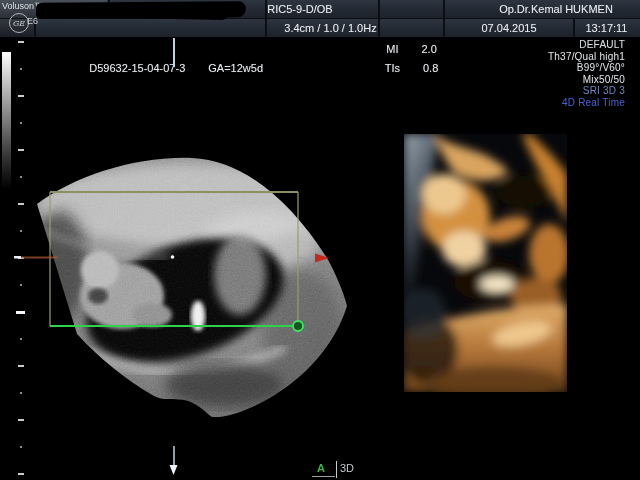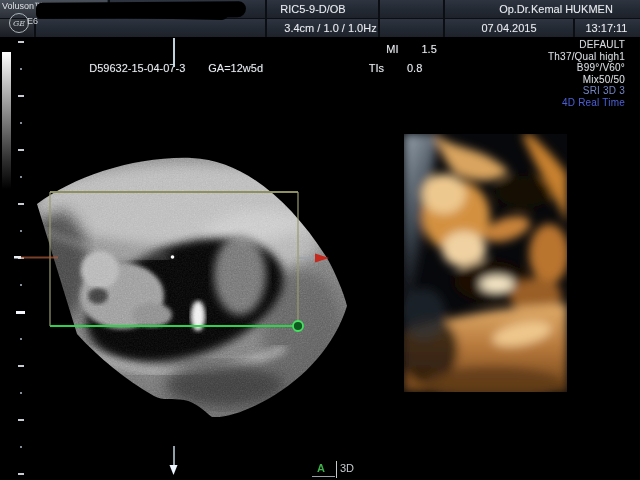--- a/index.html
+++ b/index.html
@@ -73,33 +73,33 @@
     <div id="logo-block2"></div>
     <div id="brand-name">Voluson™</div>
     <div id="ge-circle">
       <span>GE</span>
     </div>
     <div id="brand-model">E6</div>
 
     <div id="redaction-blob"></div>
     <div id="redaction-blob2"></div>
 
-    <div class="hdr-cell" style="left:267px;top:0;width:92px">RIC5-9-D/OB</div>
+    <div class="hdr-cell" style="left:254px;top:0;width:92px">RIC5-9-D/OB</div>
     <div class="hdr-cell hdr-pair" style="left:380px;top:0;width:63px">
       <span>MI</span>
-      <span>1.5</span>
+      <span>2.0</span>
     </div>
     <div class="hdr-cell" style="left:445px;top:0;width:222px">Op.Dr.Kemal HUKMEN</div>
 
     <div class="hdr-cell hdr-pair" style="left:38px;top:19px;width:225px;justify-content:flex-end">
       <span>D59632-15-04-07-3</span>
       <span>GA=12w5d</span>
     </div>
     <div class="hdr-cell" style="left:267px;top:19px;width:127px">3.4cm / 1.0 / 1.0Hz</div>
-    <div class="hdr-cell hdr-pair" style="left:364px;top:19px;width:63px">
+    <div class="hdr-cell hdr-pair" style="left:380px;top:19px;width:63px">
       <span>TIs</span>
       <span>0.8</span>
     </div>
     <div class="hdr-cell" style="left:445px;top:19px;width:128px">07.04.2015</div>
     <div class="hdr-cell" style="left:575px;top:19px;width:63px">13:17:11</div>
   </div>
 
   <div id="settings-panel">
     <div class="set-white">DEFAULT</div>
     <div class="set-white">Th37/Qual high1</div>

